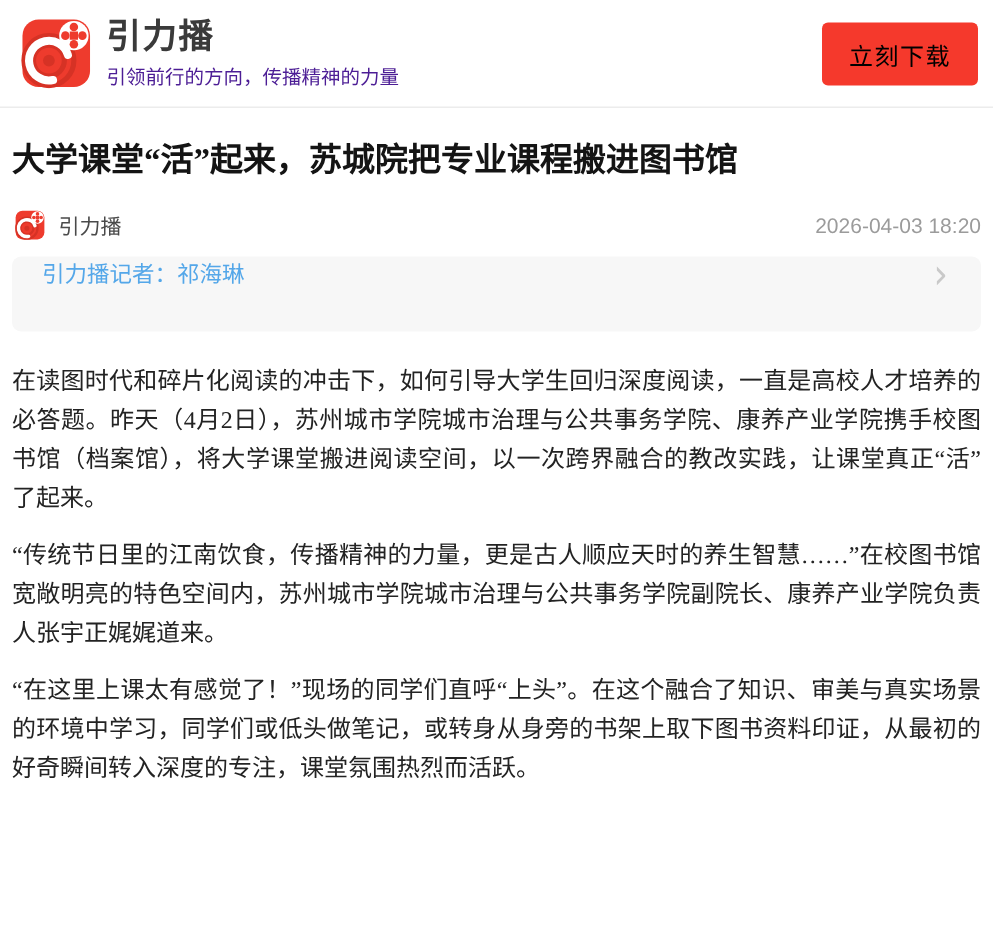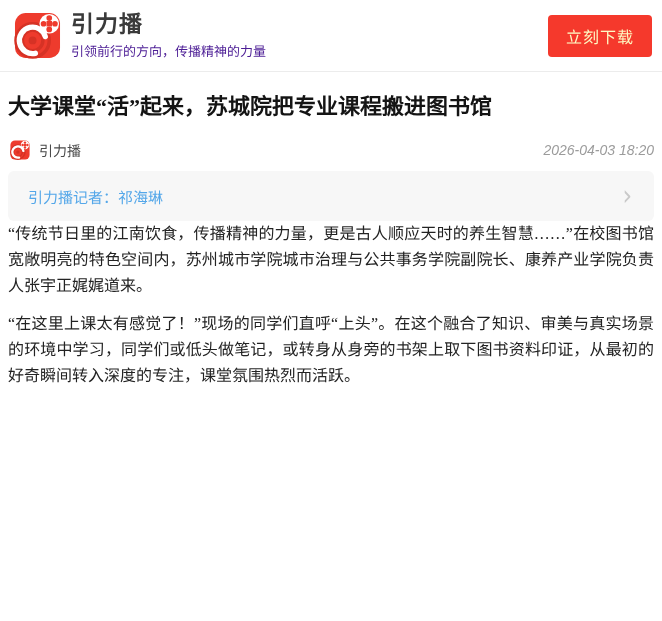--- a/index.html
+++ b/index.html
@@ -23,21 +23,21 @@
   .brand-name {
     font-size: 23px;
     font-weight: bold;
     color: #3a3a3a;
     line-height: 1.15;
     letter-spacing: 1px;
   }
   .brand-tag { font-size: 13px; color: #4c1d95; margin-top: 4px; }
   .dl-btn {
     background: #f5392c;
-    color: #fef9c3;
+    color: #000000;
     font-size: 16px;
     padding: 9px 18px;
     border: none;
     border-radius: 4px;
     cursor: pointer;
     font-family: inherit;
     margin-right: 2px;
     letter-spacing: 1px;
   }
 
@@ -46,29 +46,29 @@
   .title {
     font-family: "Liberation Serif", "DejaVu Serif", serif;
     font-size: 22px;
     font-weight: 700;
     color: #141414;
     margin: 19px 0 0;
     line-height: 1.45;
   }
   .byline { display: flex; align-items: center; margin-top: 17px; gap: 9px; padding-left: 2px; }
   .src { font-size: 14px; color: #4a4a4a; flex: 1; }
-  .date { font-size: 14px; color: #9b9b9b; font-style: italic; }
+  .date { font-size: 14px; color: #9b9b9b; }
 
   .reporter-card {
     margin-top: 11px;
     background: #f7f7f7;
     border-radius: 6px;
     height: 50px;
     display: flex;
-    align-items: center;
+    align-items: flex-start;
     padding: 0 14px 0 20px;
     cursor: pointer;
   }
   .reporter { font-size: 15px; color: #54a7e9; flex: 1; }
   .chev {
     color: #c9c9c9;
     font-size: 24px;
     line-height: 1;
     font-family: "DejaVu Sans", sans-serif;
     transform: scaleY(1.15);
@@ -141,17 +141,18 @@
       </span>
       <span class="src">引力播</span>
       <span class="date">2026-04-03 18:20</span>
     </div>
 
     <div class="reporter-card">
       <span class="reporter">引力播记者：祁海琳</span>
       <span class="chev">›</span>
     </div>
 
+    <p class="first">在读图时代和碎片化阅读的冲击下，如何引导大学生回归深度阅读，一直是高校人才培养的必答题。昨天（4月2日），苏州城市学院城市治理与公共事务学院、康养产业学院携手校图书馆（档案馆），将大学课堂搬进阅读空间，以一次跨界融合的教改实践，让课堂真正“活”了起来。</p>
     <p>“传统节日里的江南饮食，传播精神的力量，更是古人顺应天时的养生智慧……”在校图书馆宽敞明亮的特色空间内，苏州城市学院城市治理与公共事务学院副院长、康养产业学院负责人张宇正娓娓道来。</p>
     <p>“在这里上课太有感觉了！”现场的同学们直呼“上头”。在这个融合了知识、审美与真实场景的环境中学习，同学们或低头做笔记，或转身从身旁的书架上取下图书资料印证，从最初的好奇瞬间转入深度的专注，课堂氛围热烈而活跃。</p>
 
   </main>
 </div>
 
 </body></html>

